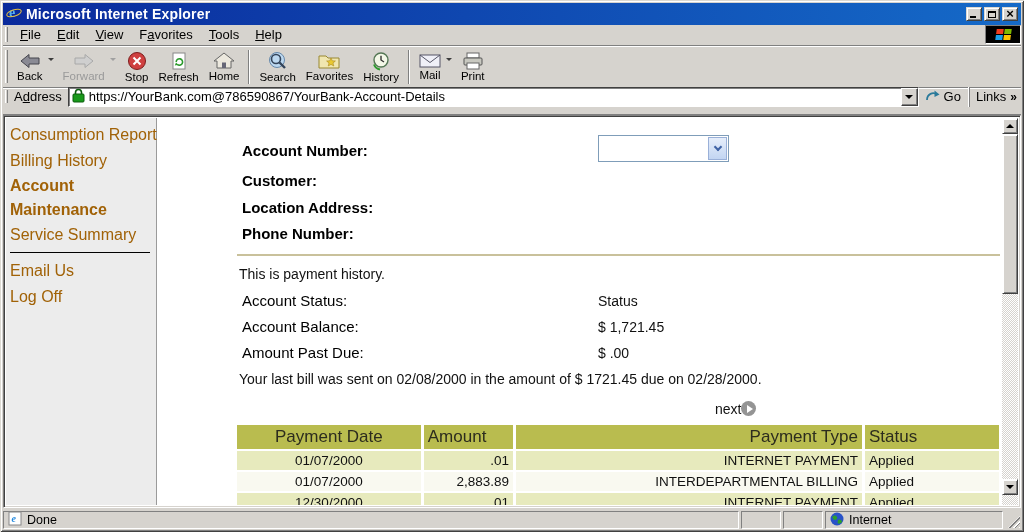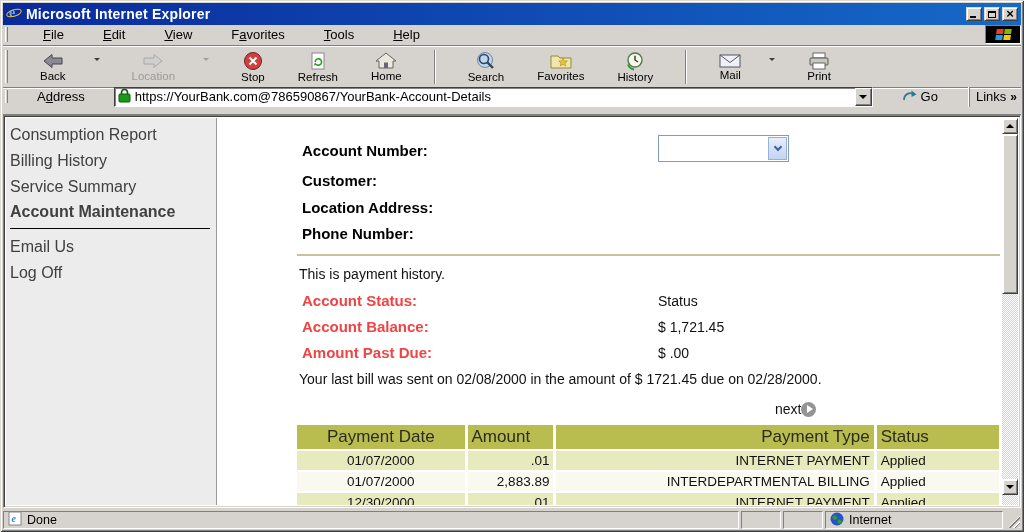--- a/index.html
+++ b/index.html
@@ -18,21 +18,21 @@
   .win-btns { margin-left:auto; display:flex; gap:2px; }
   .wbtn { width:16px; height:14px; background:#d6d3ce; border:1px solid;
     border-color:#dcd9d2 #404040 #404040 #dcd9d2;
     box-shadow: inset 1px 1px 0 #fff, inset -1px -1px 0 #808080;
     display:flex; align-items:center; justify-content:center; position:relative; }
   .glyph-min { position:absolute; left:3px; bottom:2px; width:6px; height:2px; background:#000; }
   .glyph-max { width:8px; height:7px; border:1px solid #000; border-top-width:2px; }
   .glyph-close { font-size:13px; font-weight:bold; line-height:10px; color:#000; }
 
   
-  .bar { position:absolute; left:3px; right:3px; display:flex; align-items:center;gap:23px; }
+  .bar { position:absolute; left:3px; right:3px; display:flex; align-items:center; }
   .grip { width:3px; height:80%; border-left:1px solid #fff; border-right:1px solid #808080; margin:0 4px 0 2px; }
   .groove { position:absolute; left:3px; right:3px; height:2px; border-top:1px solid #808080; border-bottom:1px solid #fff; }
 
   .menubar { top:25px; height:19px; font-size:13px; }
   .menu-item { padding:2px 8px; color:#000; }
   .menu-item u { text-decoration:underline; }
   .throbber { margin-left:auto; width:36px; height:19px; background:#000; border:1px solid;
     border-color:#808080 #fff #fff #808080; display:flex; align-items:center; justify-content:center; }
   .winflag { display:grid; grid-template-columns:7px 7px; grid-template-rows:5px 5px; gap:1px; transform:skewX(-8deg); }
   .winflag span:nth-child(1){background:#f03c1e;} .winflag span:nth-child(2){background:#7fba00;}
@@ -63,43 +63,43 @@
   .links-area { display:flex; align-items:center; gap:4px; padding:0 4px 0 6px; border-left:1px solid #808080;
     box-shadow:-1px 0 0 #fff; height:20px; }
   .chev2 { font-size:12px; font-weight:bold; }
 
   
   .viewport { position:absolute; left:3px; right:3px; top:115px; height:393px;
     border:1px solid; border-color:#808080 #fff #fff #808080;
     box-shadow: inset 1px 1px 0 #404040, inset -1px -1px 0 #d6d3ce;
     background:#fff; display:flex; padding:2px; }
 
-  .sidebar { width:211px; background:#ececec; border-right:1px solid #9a9a9a;
-    padding:4px 0 0 4px; font-size:16px; color:#404040; }
+  .sidebar { width:151px; background:#ececec; border-right:1px solid #9a9a9a;
+    padding:4px 0 0 4px; font-size:16px; color:#a16207; }
   .side-item { line-height:26px; white-space:nowrap; }
   .side-item.active { font-weight:bold; white-space:normal; line-height:24px; }
   .side-rule { height:1px; background:#000; margin:4px 6px 5px 0; }
 
   .page { position:relative; flex:1; overflow:hidden; background:#fff; font-size:14px; color:#111; }
 
   .flabel { position:absolute; left:85px; font-weight:bold; font-size:15px; color:#000; }
   .combo { position:absolute; left:441px; top:17px; width:131px; height:27px; background:#fff;
     border:1px solid #7f9db9; display:flex; }
   .combo-value { flex:1; }
   .combo-btn { width:19px; margin:1px; background:linear-gradient(#e6eefb,#c2d5f2);
     border:1px solid #9ab0d8; display:flex; align-items:center; justify-content:center; }
   .chev { width:6px; height:6px; border-right:2px solid #3f63a5; border-bottom:2px solid #3f63a5;
     transform:rotate(45deg); margin-top:-3px; }
 
   .divider { position:absolute; left:80px; right:2px; top:136px; height:2px; background:#c9c19b; }
   .intro { position:absolute; left:82px; top:148px; }
-  .sumlabel { position:absolute; left:85px; font-weight:bold; font-size:15px; color:#ef4444; }
+  .sumlabel { position:absolute; left:85px; font-weight:normal; font-size:15px; color:#000000; }
   .sumvalue { position:absolute; left:441px; }
   .billnote { position:absolute; left:82px; top:253px; }
-  .next-wrap { position:absolute; left:558px; top:283px; display:flex; align-items:center; }
+  .next-wrap { position:absolute; left:558px; top:283px; display:flex; }
   .next-icon { width:15px; height:15px; border-radius:50%; background:#949494;
     display:flex; align-items:center; justify-content:center; }
   .next-icon i { display:block; border-left:6px solid #fff; border-top:4px solid transparent; border-bottom:4px solid transparent; margin-left:2px; }
 
   table.pay { position:absolute; left:77px; top:305px; border-collapse:separate; border-spacing:3px 2px; }
   .pay th { background:#b9bc4f; color:#2c2c1e; font-weight:normal; font-size:17px; height:24px; padding:0 4px; text-align:left; }
   .pay td { font-size:13.5px; height:19px; padding:0 4px; }
   .pay .c1 { width:206px; text-align:center; }
   .pay th.c1 { text-align:center; }
   .pay .c2 { width:94px; text-align:right;margin-left:36px; }
@@ -190,21 +190,21 @@
       </span>
       <span>Back</span>
     </span>
     <span class="dd"></span>
     <span class="tbtn disabled">
       <span class="ic">
         <svg width="22" height="18">
             <path d="M20 9 L12 2.5 V6 H2 V12 H12 V15.5 Z" fill="#cfcfcf" stroke="#a8a8a8"></path>
           </svg>
       </span>
-      <span>Location</span>
+      <span>Forward</span>
     </span>
     <span class="dd gray"></span>
     <span class="tbtn">
       <span class="ic">
         <svg width="20" height="20">
             <circle cx="10" cy="10" r="8.5" fill="#cf4040" stroke="#7c1d1d"></circle>
             <path d="M6.5 6.5 L13.5 13.5 M13.5 6.5 L6.5 13.5" stroke="#fff" stroke-width="2"></path>
           </svg>
       </span>
       <span>Stop</span>
@@ -311,22 +311,22 @@
       <span class="chev2">»</span>
     </span>
   </div>
   <div class="groove" style="top:113.5px"></div>
 
   <div class="viewport">
 
     <div class="sidebar">
       <div class="side-item">Consumption Report</div>
       <div class="side-item">Billing History</div>
+      <div class="side-item active">Account Maintenance</div>
       <div class="side-item">Service Summary</div>
-      <div class="side-item active">Account Maintenance</div>
       <div class="side-rule"></div>
       <div class="side-item">Email Us</div>
       <div class="side-item">Log Off</div>
     </div>
 
     <div class="page">
       <span class="flabel" style="top:24px">Account Number:</span>
       <span class="flabel" style="top:54px">Customer:</span>
       <span class="flabel" style="top:81px">Location Address:</span>
       <span class="flabel" style="top:107px">Phone Number:</span>

